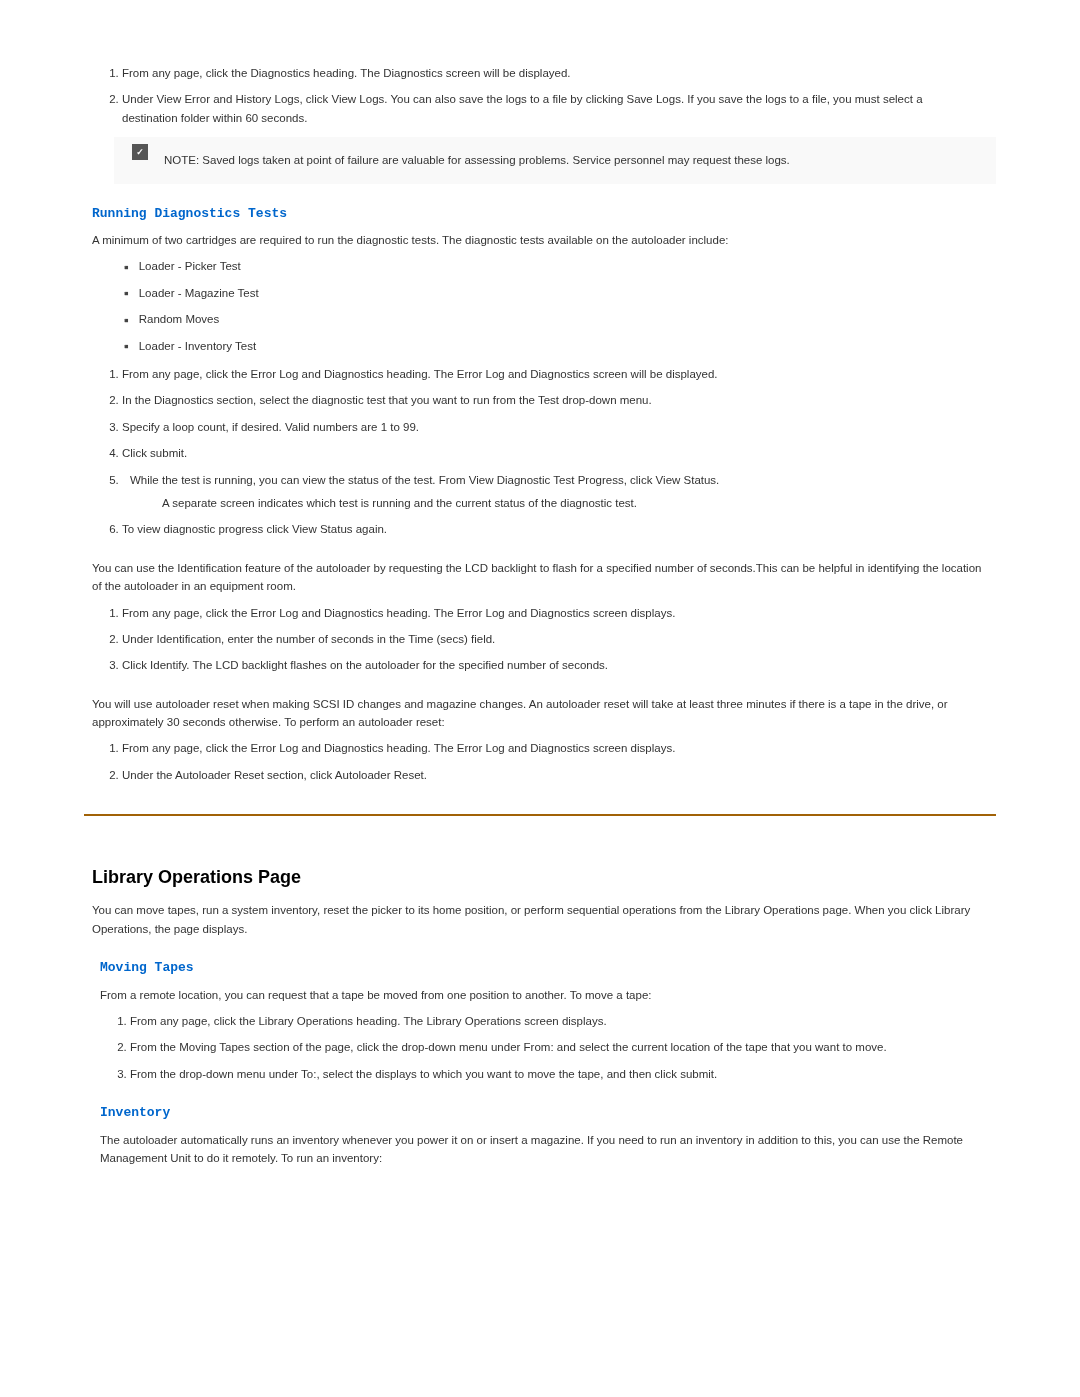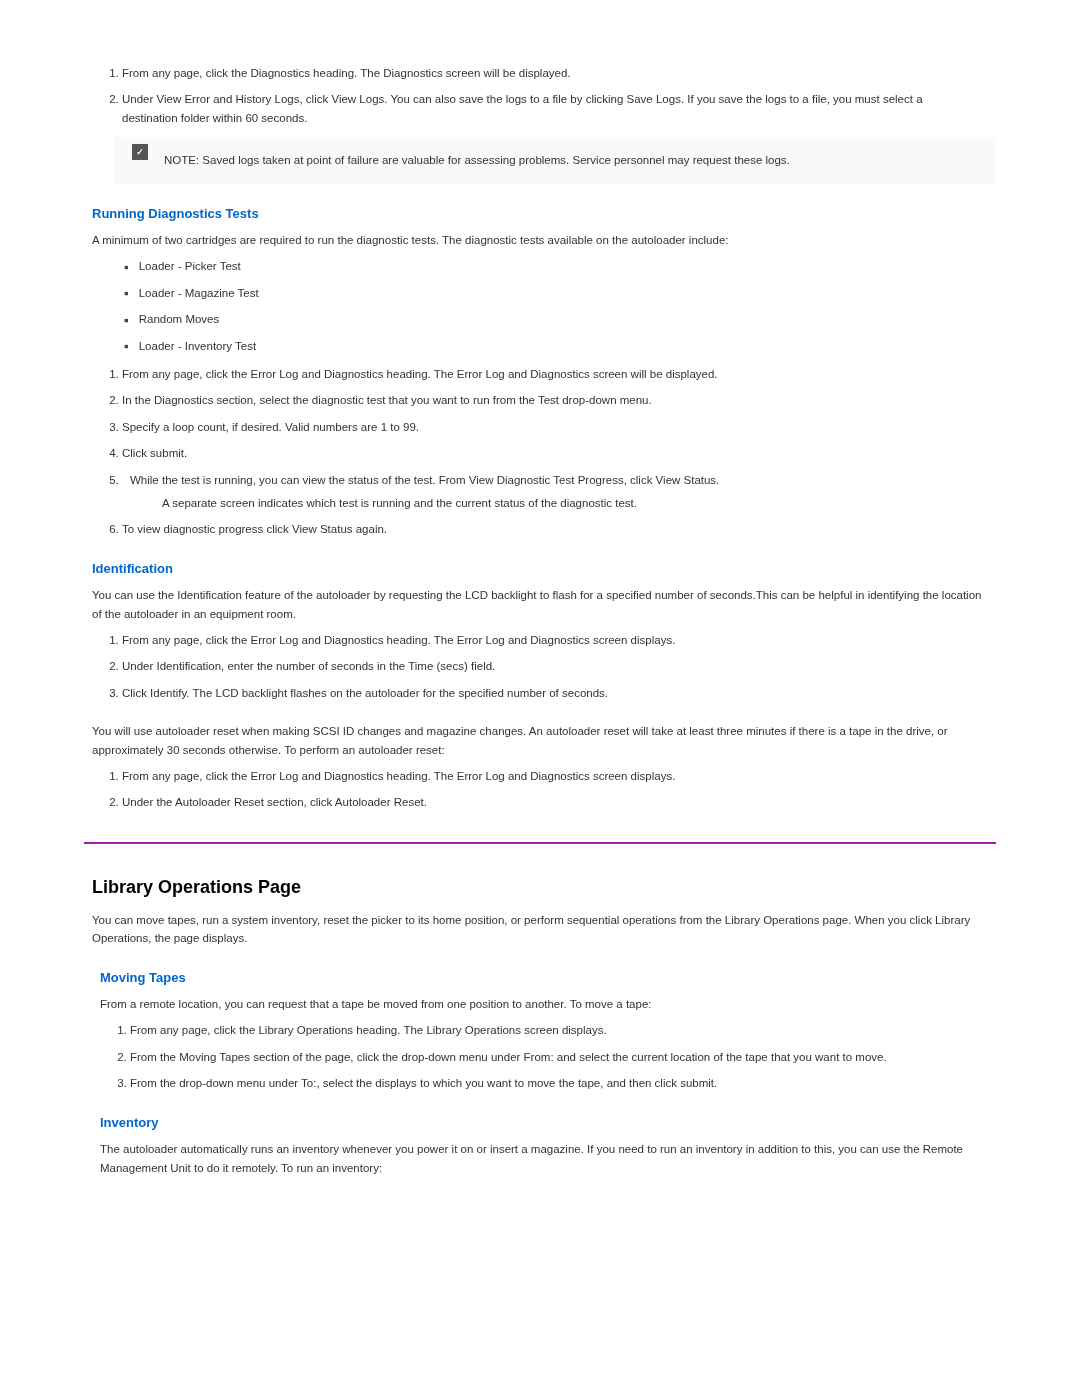--- a/index.html
+++ b/index.html
@@ -21,20 +21,21 @@
     .section {
       margin-bottom: 20px;
     }
 
     .section-heading {
       color: #0066cc;
       font-size: 13px;
       font-weight: bold;
       margin-bottom: 8px;
       margin-top: 20px;
+      font-family: Liberation Mono, monospace;
     }
 
     .major-heading {
       font-size: 18px;
       font-weight: bold;
       color: #000000;
       margin-bottom: 10px;
       margin-top: 10px;
     }
 
@@ -100,23 +101,23 @@
       flex-shrink: 0;
       margin-top: 1px;
     }
 
     .note-text {
       font-size: 11.5px;
       line-height: 1.6;
     }
 
     .major-section {
-      border-top: 2px solid #a21caf;
+      border-top: 2px solid #a16207;
       margin-top: 30px;
-      padding-top: 20px;
+      padding-top: 38px;
     }
 
     .sub-note {
       margin-left: 40px;
       margin-top: 5px;
       font-size: 11.5px;
       line-height: 1.6;
     }
   </style>
 </head>
@@ -149,21 +150,20 @@
     <li>Click submit.</li>
     <li>
       <span>While the test is running, you can view the status of the test. From View Diagnostic Test Progress, click View Status.</span>
       <div class="sub-note">A separate screen indicates which test is running and the current status of the diagnostic test.</div>
     </li>
     <li>To view diagnostic progress click View Status again.</li>
   </ol>
 </div>
 
 <div class="section">
-  <div class="section-heading">Identification</div>
   <p>You can use the Identification feature of the autoloader by requesting the LCD backlight to flash for a specified number of seconds.This can be helpful in identifying the location of the autoloader in an equipment room.</p>
   <ol>
     <li>From any page, click the Error Log and Diagnostics heading. The Error Log and Diagnostics screen displays.</li>
     <li>Under Identification, enter the number of seconds in the Time (secs) field.</li>
     <li>Click Identify. The LCD backlight flashes on the autoloader for the specified number of seconds.</li>
   </ol>
 </div>
 
 <div class="section">
   <p>You will use autoloader reset when making SCSI ID changes and magazine changes. An autoloader reset will take at least three minutes if there is a tape in the drive, or approximately 30 seconds otherwise. To perform an autoloader reset:</p>

